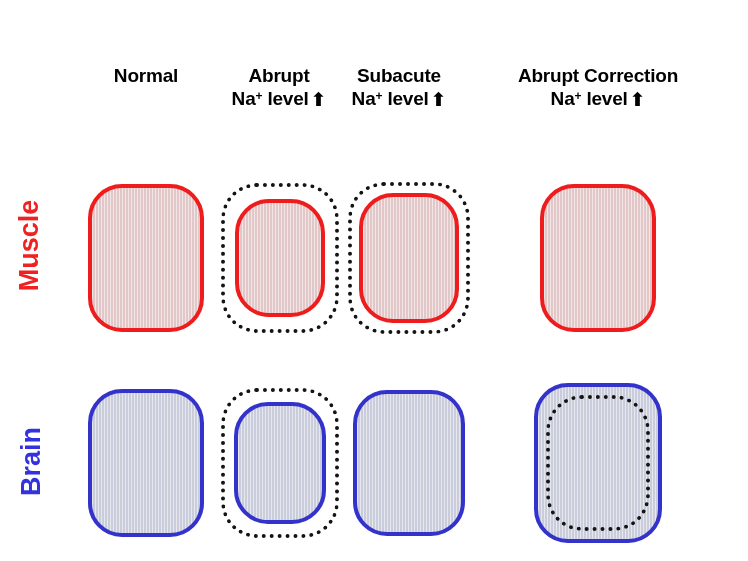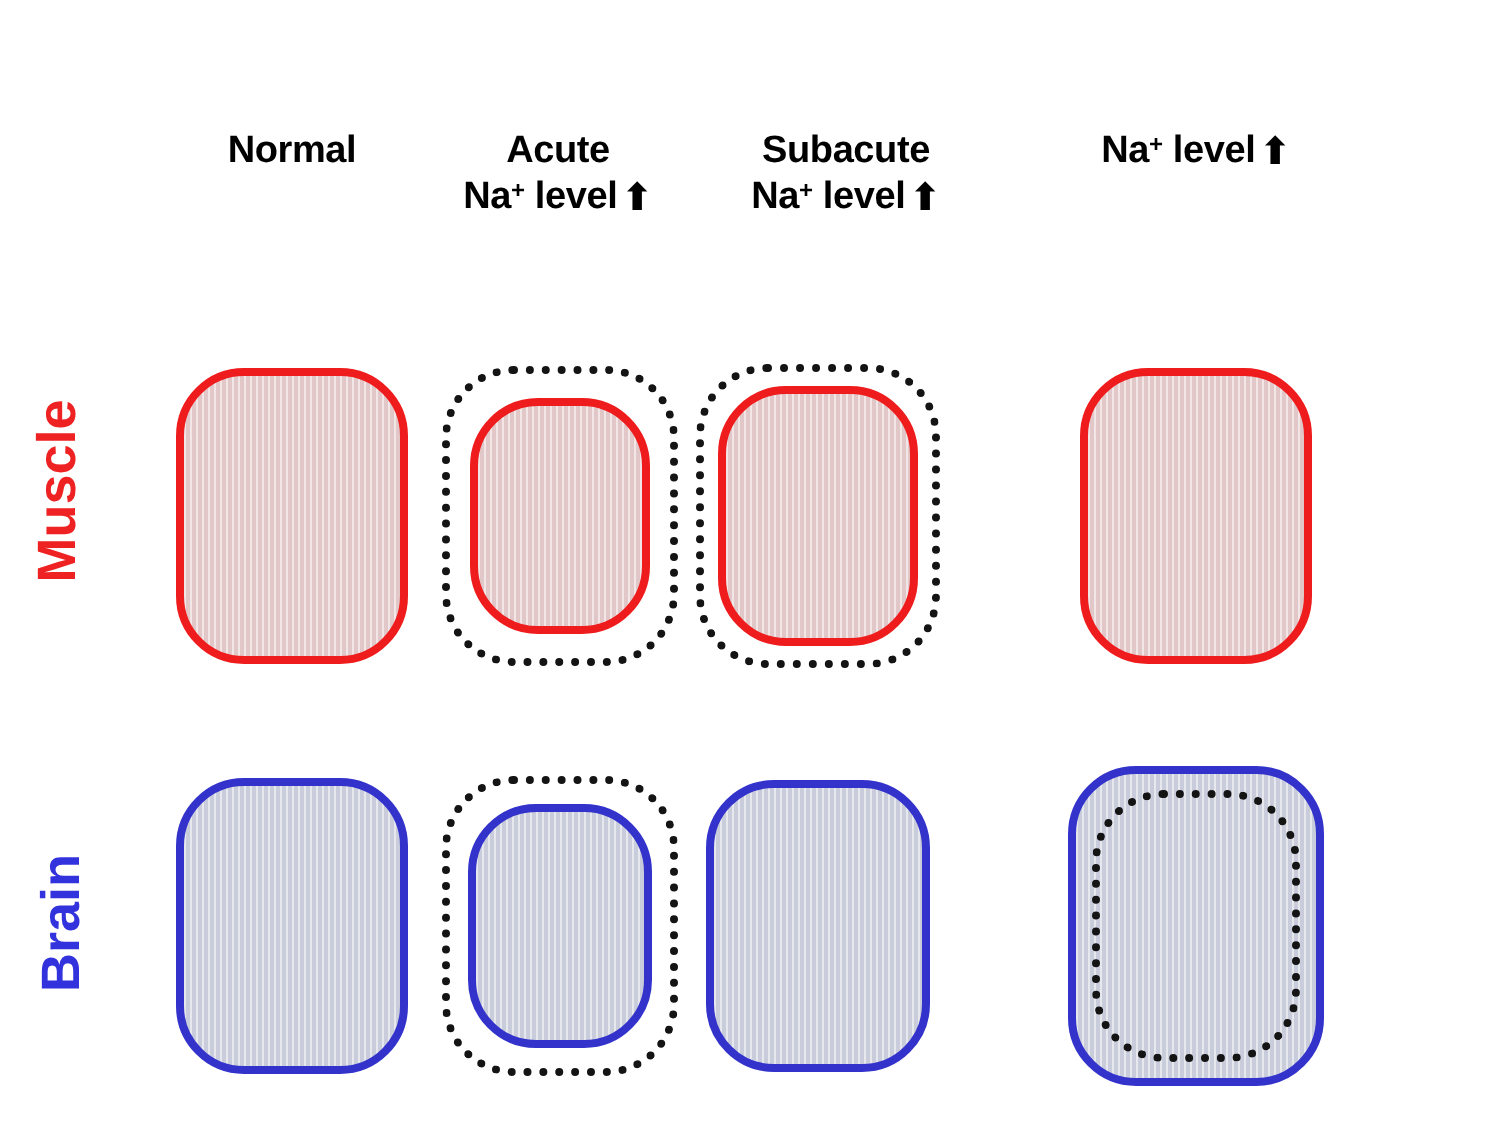--- a/index.html
+++ b/index.html
@@ -59,21 +59,21 @@
     line-height: 19px;
     vertical-align: -1px;
     margin-left: 2px;
     font-family: "DejaVu Sans", sans-serif;
     font-weight: bold;
   }
 
   
   #col-header-0 { left: 72px;  width: 148px; }
   #col-header-1 { left: 205px; width: 148px; }
-  #col-header-2 { left: 344px; width: 158px; }
+  #col-header-2 { left: 320px; width: 158px; }
   #col-header-3 { left: 468px; width: 260px; }
 
   
   .row-label {
     position: absolute;
     font-weight: bold;
     font-size: 27px;
     letter-spacing: 0px;
     transform-origin: 50% 50%;
     transform: rotate(-90deg);
@@ -184,30 +184,31 @@
 
 <div id="figure-root">
 
   <div class="header-row">
 
     <div class="col-header" id="col-header-0">
       <span class="hline">Normal</span>
     </div>
 
     <div class="col-header" id="col-header-1">
-      <span class="hline">Acute</span>
+      <span class="hline">Abrupt</span>
       <span class="hline"><span>Na</span><span class="sup">+</span><span> level</span><span class="uparrow">⬆</span></span>
     </div>
 
     <div class="col-header" id="col-header-2">
       <span class="hline">Subacute</span>
       <span class="hline"><span>Na</span><span class="sup">+</span><span> level</span><span class="uparrow">⬆</span></span>
     </div>
 
     <div class="col-header" id="col-header-3">
+      <span class="hline">Abrupt Correction</span>
       <span class="hline"><span>Na</span><span class="sup">+</span><span> level</span><span class="uparrow">⬆</span></span>
     </div>
 
   </div>
 
   <div class="row-label" id="row-label-muscle">Muscle</div>
   <div class="row-label" id="row-label-brain">Brain</div>
 
   <div class="cell-grid">
 

